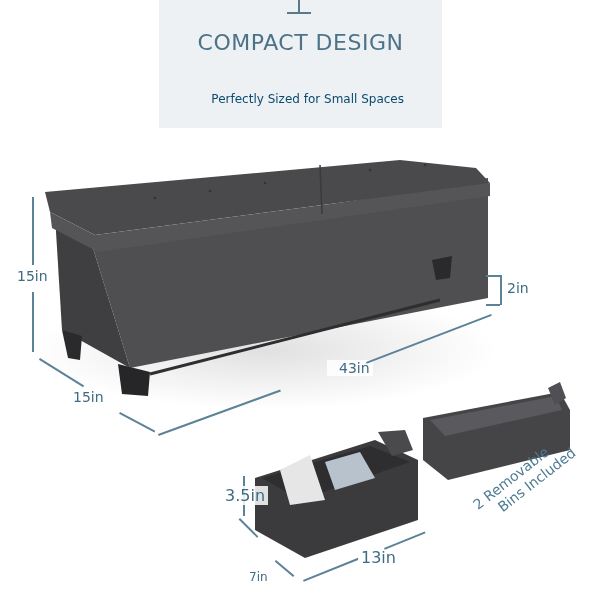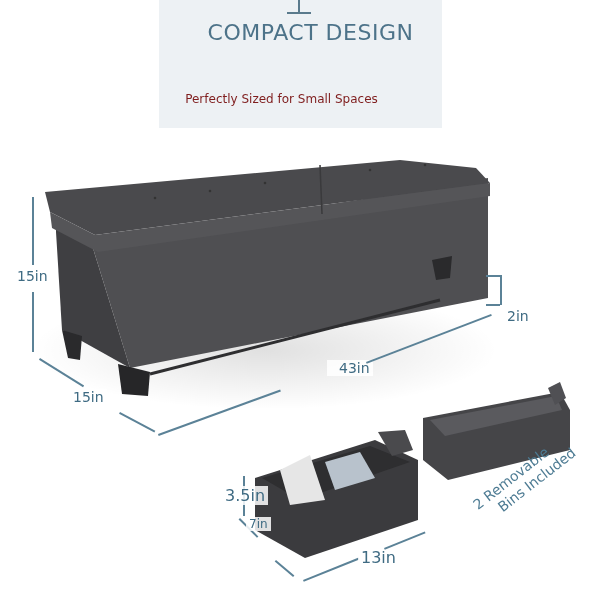--- a/index.html
+++ b/index.html
@@ -12,25 +12,25 @@
       position: absolute; left: 159px; top: 0; width: 283px; height: 128px;
       background: #edf1f4;
     }
     .banner-tick-v { position: absolute; left: 139px; top: 0; width: 2px; height: 12px; background: #5a7a8c; }
     .banner-tick-h { position: absolute; left: 128px; top: 12px; width: 24px; height: 2px; background: #5a7a8c; }
     .headline {
       position: absolute; left: 0; width: 283px; text-align: center;
       color: #4d7389; font-size: 22px; letter-spacing: 0.5px; font-weight: 400;
       font-family: "DejaVu Sans", sans-serif;
     }
-    .h1 { top: 20px; padding-left: 10px; }
+    .h1 { top: 30px; }
     .h2 { top: 59px; }
     .subline {
-      position: absolute; left: 0; top: 92px; width: 245px; text-align: center;
-      color: #7f1d1d; font-size: 12px;
+      position: absolute; left: 0; top: 92px; width: 245px; text-align: right;
+      color: #0c4a6e; font-size: 12px;
     }
     .dim { position: absolute; color: #3f6b83; font-size: 14px; background: rgba(255,255,255,0.85); padding: 0 3px; }
     .line { position: absolute; background: #5b8297; transform-origin: 0 0; height: 2px; }
     .vline { position: absolute; width: 2px; background: #5b8297; }
     .bench-shadow {
       position: absolute; left: 30px; top: 290px; width: 470px; height: 120px;
       background: radial-gradient(ellipse at center, rgba(0,0,0,0.12), rgba(0,0,0,0) 70%);
     }
     .bin-text {
       position: absolute; left: 470px; top: 500px; color: #4d7b93; font-size: 14px;
@@ -80,39 +80,39 @@
 <div class="dim" style="left:70px;top:389px;">15in</div>
 <div class="line" style="left:120px;top:412px;width:40px;transform:rotate(28deg);"></div>
 
 <div class="line" style="left:158px;top:434px;width:130px;transform:rotate(-20deg);"></div>
 <div class="dim" style="left:327px;top:360px;padding-left:12px;">43in</div>
 <div class="line" style="left:366px;top:362px;width:134px;transform:rotate(-21deg);"></div>
 
 <div class="vline" style="left:500px;top:275px;height:30px;"></div>
 <div class="line" style="left:486px;top:275px;width:14px;"></div>
 <div class="line" style="left:486px;top:304px;width:14px;"></div>
-<div class="dim" style="left:504px;top:280px;margin-top:28px;">2in</div>
+<div class="dim" style="left:504px;top:280px;">2in</div>
 
 <svg style="position:absolute;left:0;top:0" width="600" height="600" viewBox="0 0 600 600">
 
   <polygon points="423,418 560,392 570,410 570,450 448,480 423,460" fill="#454548"></polygon>
   <polygon points="430,420 556,396 562,410 445,436" fill="#5a5a5e"></polygon>
   <polygon points="548,388 560,382 566,398 555,405" fill="#505054"></polygon>
 
   <polygon points="255,478 375,440 418,460 418,520 305,558 255,530" fill="#3b3b3e"></polygon>
   <polygon points="262,478 370,446 410,462 300,500" fill="#2e2e30"></polygon>
   <polygon points="280,470 310,455 325,500 290,505" fill="#e6e6e6"></polygon>
   <polygon points="325,462 360,452 375,478 335,490" fill="#b8c2cc"></polygon>
   <polygon points="378,432 405,430 413,450 392,456" fill="#4a4a4d"></polygon>
 </svg>
 
 <div class="vline" style="left:243px;top:476px;height:40px;"></div>
 <div class="dim" style="left:222px;top:486px;font-size:16px;">3.5in</div>
 <div class="line" style="left:240px;top:518px;width:26px;transform:rotate(45deg);"></div>
-<div class="dim" style="left:246px;top:517px;font-size:12px;">7in</div>
+<div class="dim" style="left:246px;top:570px;font-size:12px;">7in</div>
 <div class="line" style="left:276px;top:560px;width:24px;transform:rotate(40deg);"></div>
 <div class="line" style="left:303px;top:580px;width:60px;transform:rotate(-22deg);"></div>
 <div class="dim" style="left:358px;top:548px;font-size:16px;">13in</div>
 <div class="line" style="left:384px;top:548px;width:44px;transform:rotate(-22deg);"></div>
 
 <div class="bin-text">
   <div>2 Removable</div>
   <div style="padding-left:18px;">Bins Included</div>
 </div>
 

